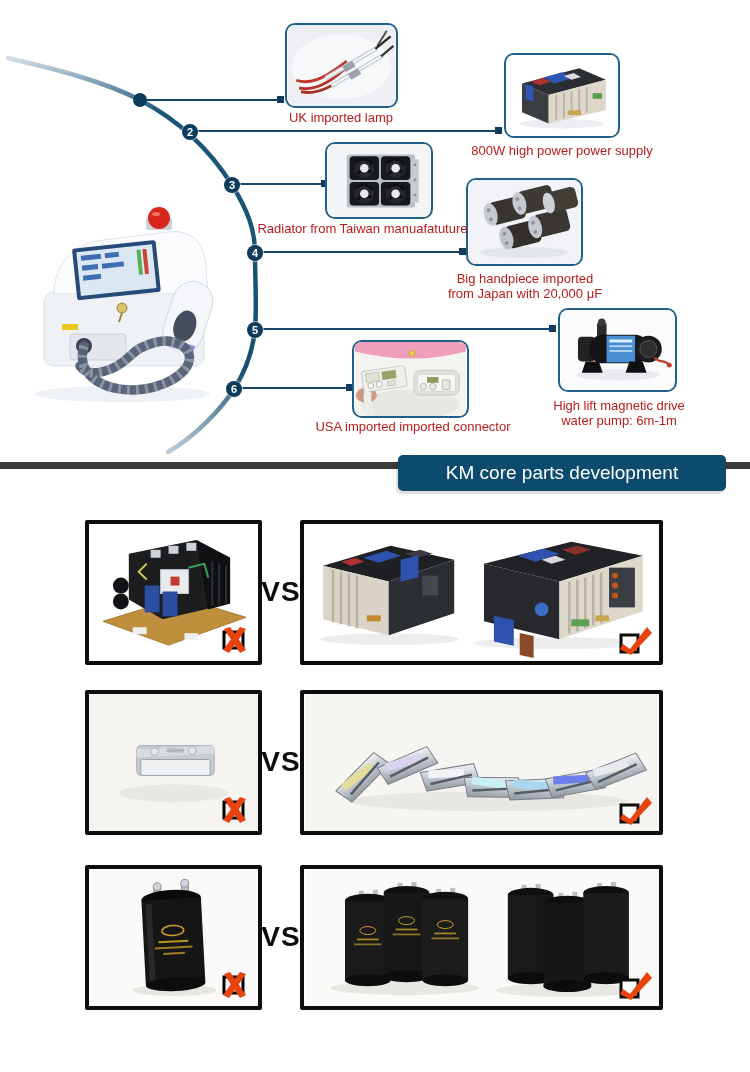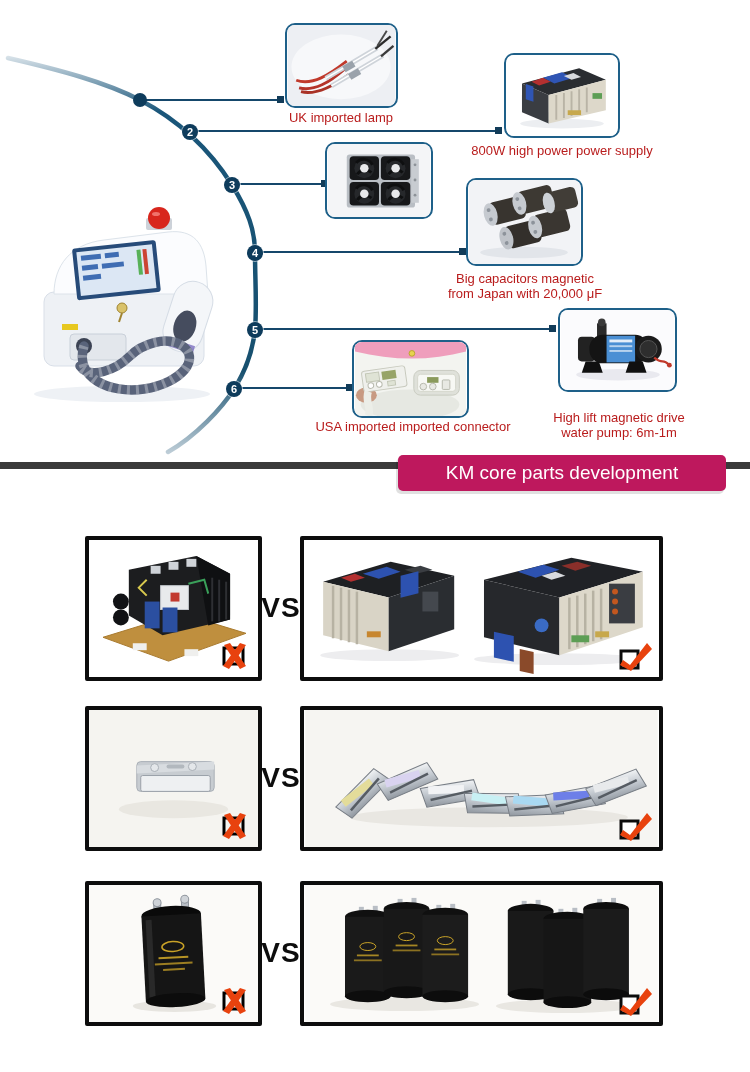--- a/index.html
+++ b/index.html
@@ -13,21 +13,21 @@
   .lbl{position:absolute;font-size:13px;line-height:15px;color:#b91c1c;text-align:center;}
   .lbl span{display:block;}
   .cline{position:absolute;height:2px;background:#15476b;}
   .csq{position:absolute;width:7px;height:7px;background:#123c59;}
   .cnode{position:absolute;width:16px;height:16px;border-radius:50%;background:#0e3c5c;
          color:#fff;font-size:11px;line-height:16px;font-weight:bold;text-align:center;
          box-shadow:0 0 0 1px rgba(255,255,255,.55);}
   .cdot{position:absolute;width:14px;height:14px;border-radius:50%;background:#0e3c5c;}
   
   .banner-bar{position:absolute;left:0;top:462px;width:750px;height:7px;background:#3a3a3a;}
-  .banner-box{position:absolute;left:398px;top:455px;width:328px;height:36px;background:#be185d;
+  .banner-box{position:absolute;left:398px;top:455px;width:328px;height:36px;background:#0c4a6e;
               border-radius:5px;color:#ffffff;font-size:19px;line-height:36px;text-align:center;
               box-shadow:-2px 3px 0 rgba(0,0,0,0.12);}
   
   .cmp-box{position:absolute;background:#fff;border:4px solid #0d0d0d;border-radius:2px;overflow:hidden;}
   .cmp-box svg{display:block;width:100%;height:100%;}
   .vs{position:absolute;left:252px;width:58px;text-align:center;font-size:28px;font-weight:800;
       color:#0d0d0d;letter-spacing:1px;}
   .verdict{position:absolute;right:7px;bottom:6px;width:34px;height:30px;}
   .verdict svg{display:block;width:100%;height:100%;}
 </style>
@@ -264,37 +264,40 @@
         <circle cx="114" cy="58" r="2.5" fill="#c0392b"></circle>
       </svg>
     </div>
 
     <div class="lbl" style="left:241px;top:110px;width:200px;">
       <span>UK imported lamp</span>
     </div>
     <div class="lbl" style="left:432px;top:143px;width:260px;">
       <span>800W high power power supply</span>
     </div>
+    <div class="lbl" style="left:240px;top:221px;width:245px;">
+      <span>Radiator from Taiwan manuafatuture</span>
+    </div>
     <div class="lbl" style="left:405px;top:271px;width:240px;">
-      <span>Big capacitors magnetic</span>
+      <span>Big handpiece imported</span>
       <span>from Japan with 20,000 μF</span>
     </div>
-    <div class="lbl" style="left:500px;top:398px;width:238px;margin-top:12px;">
+    <div class="lbl" style="left:500px;top:398px;width:238px;">
       <span>High lift magnetic drive</span>
       <span>water pump: 6m-1m</span>
     </div>
     <div class="lbl" style="left:283px;top:419px;width:260px;">
       <span>USA imported imported connector</span>
     </div>
   </div>
 
   <div class="banner-bar"></div>
   <div class="banner-box">KM core parts development</div>
 
-  <div class="abs" style="left:0;top:516px;width:622px;height:530px;">
+  <div class="abs" style="left:0;top:500px;width:622px;height:530px;">
 
     <div class="cmp-box" style="left:85px;top:20px;width:177px;height:145px;">
       <svg viewBox="0 0 170 138">
         <rect width="170" height="138" fill="#ffffff"></rect>
         <polygon points="14,98 92,74 158,94 80,122" fill="#bf8f3e" stroke="#a87a2e"></polygon>
         <polygon points="40,30 108,16 142,34 142,80 74,96 40,76" fill="#1c1d1f"></polygon>
         <polygon points="108,16 142,34 142,80 120,86" fill="#0f1012"></polygon>
         <line x1="124" y1="38" x2="124" y2="82" stroke="#2e2f33" stroke-width="2"></line>
         <line x1="131" y1="40" x2="131" y2="82" stroke="#2e2f33" stroke-width="2"></line>
         <line x1="138" y1="42" x2="138" y2="80" stroke="#2e2f33" stroke-width="2"></line>

